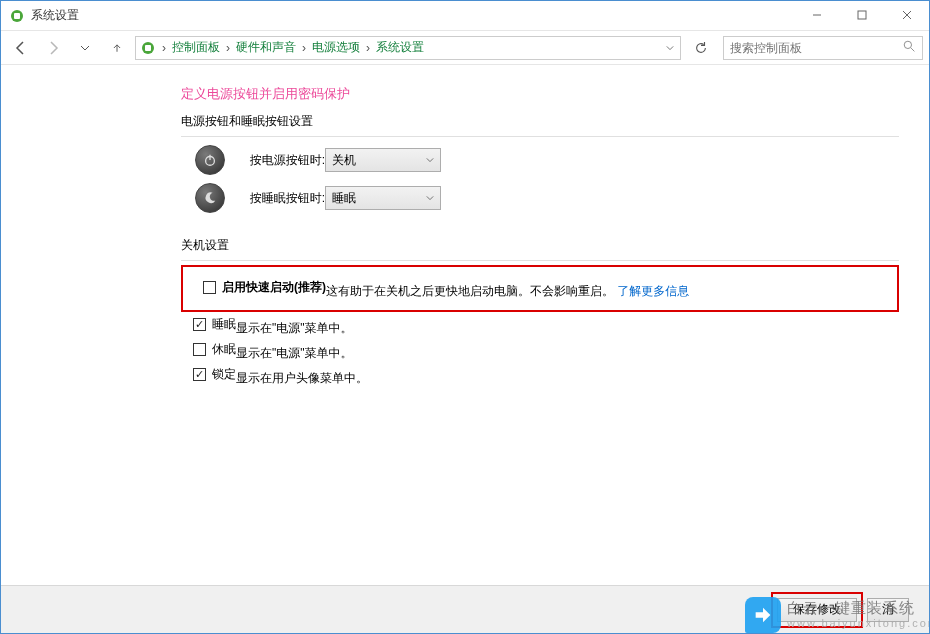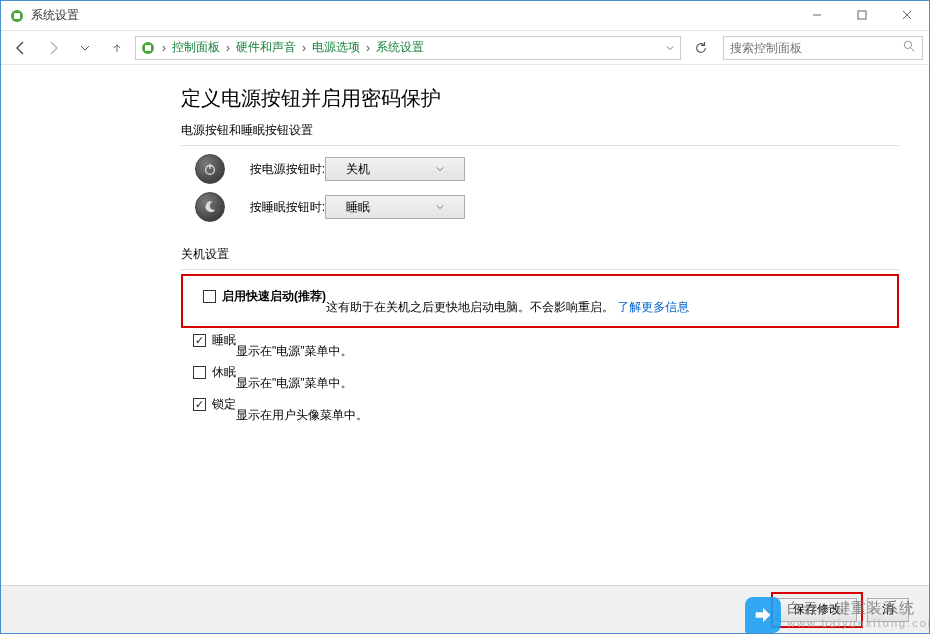--- a/index.html
+++ b/index.html
@@ -19,38 +19,38 @@
   .breadcrumb-box .bc-icon { width: 16px; height:16px; margin-right:4px; }
   .breadcrumb { display: flex; align-items:center; gap:0; flex:1; }
   .bc-sep { padding: 0 2px; color:#555; }
   .bc-item { padding: 0 4px; color:#15803d; }
   .bc-dd { width: 20px; display:flex; justify-content:center; color:#555; }
   .refresh { width: 24px; height:24px; display:flex; align-items:center; justify-content:center; margin-left:4px; color:#555;}
   .searchbox { width: 200px; height: 24px; border: 1px solid #ccc; margin-left: 6px; display:flex; align-items:center; padding:0 6px; }
   .searchbox input { border:none; outline:none; flex:1; font-size:12px; color:#666; }
   .searchbox .search-icon { color:#777; }
   .content { padding: 20px 30px 20px 180px; color:#000; }
-  .page-title { color:#000000; font-size: 20px; margin-bottom: 10px; }
+  .page-title { color:#ec4899; font-size: 13px; margin-bottom: 10px; }
   .page-desc { font-size:12px; color:#000; margin-bottom: 22px; line-height:1.6;}
   .section-label { font-size:12px; margin: 6px 0 6px 0; }
   .btn-row { display:flex; align-items:center; margin: 8px 0 8px 14px; text-align: right; }
   .round-icon { width: 30px; height: 30px; border-radius: 50%; background: radial-gradient(circle at 35% 30%, #7a7a7a, #2b2b2b); border:1px solid #444; display:flex; align-items:center; justify-content:center; margin-right:14px; }
   .round-icon svg { width:14px; height:14px; }
   .btn-label { width: 86px; }
-  .select { width: 140px; height: 24px; border:1px solid #adadad; background: linear-gradient(#f2f2f2,#e4e4e4); display:flex; align-items:center; padding:0 20px; justify-content:space-between; }
+  .select { width: 116px; height: 24px; border:1px solid #adadad; background: linear-gradient(#f2f2f2,#e4e4e4); display:flex; align-items:center; padding:0 6px; justify-content:space-between; }
   .select .chev { color:#555; }
   .shutdown-section { margin-top: 24px;}
   .highlight-box { border: 2px solid #d90000; padding: 8px 8px 8px 8px; margin: 4px 0 2px 0; }
   .chk-row { display:flex; align-items:flex-start; margin: 4px 0 2px 12px; }
   .chk { width: 13px; height: 13px; border:1px solid #333; margin-right:6px; margin-top:2px; display:flex; align-items:center; justify-content:center; background:#fff; }
   .chk.checked::after { content:"✓"; font-size:11px; line-height:1; color:#1a1a1a; }
   .chk-body { display:flex; flex-direction:row; }
   .chk-title { font-size:12px; }
   .chk-title.bold { font-weight:bold; }
-  .chk-desc { font-size:12px; color:#000; margin-top:11px; margin-left:0; }
+  .chk-desc { font-size:12px; color:#000; margin-top:4px; margin-left:0; }
   .chk-desc .link { color:#0066cc; cursor:pointer; }
   .footer { position:absolute; bottom:0; left:0; right:0; height:48px; background:#f0f0f0; border-top:1px solid #d8d8d8; display:flex; align-items:center; justify-content:flex-end; padding-right:20px; gap:10px; }
   .btn { min-width:80px; height:24px; border:1px solid #adadad; background:linear-gradient(#f5f5f5,#e3e3e3); display:flex; align-items:center; justify-content:center; font-size:12px; padding:0 14px;}
   .btn.primary-outline { outline:2px solid #d90000; outline-offset:4px;}
   .watermark { position:absolute; right:-10px; bottom:0; display:flex; align-items:center; gap:6px; opacity:0.9; }
   .watermark .wm-icon { width:36px; height:36px; background:#1da1f2; border-radius:8px 8px 8px 2px; display:flex; align-items:center; justify-content:center; }
   .watermark .wm-text { display:flex; flex-direction:column; color:#888; font-size:13px; line-height:1.2; }
   .watermark .wm-main { font-size:15px; color:#777; letter-spacing:1px;}
   .watermark .wm-sub { font-size:11px; color:#aaa; letter-spacing:2px;}
   hr { border:none; border-top:1px solid #e0e0e0; margin:2px 0 4px 0; }

